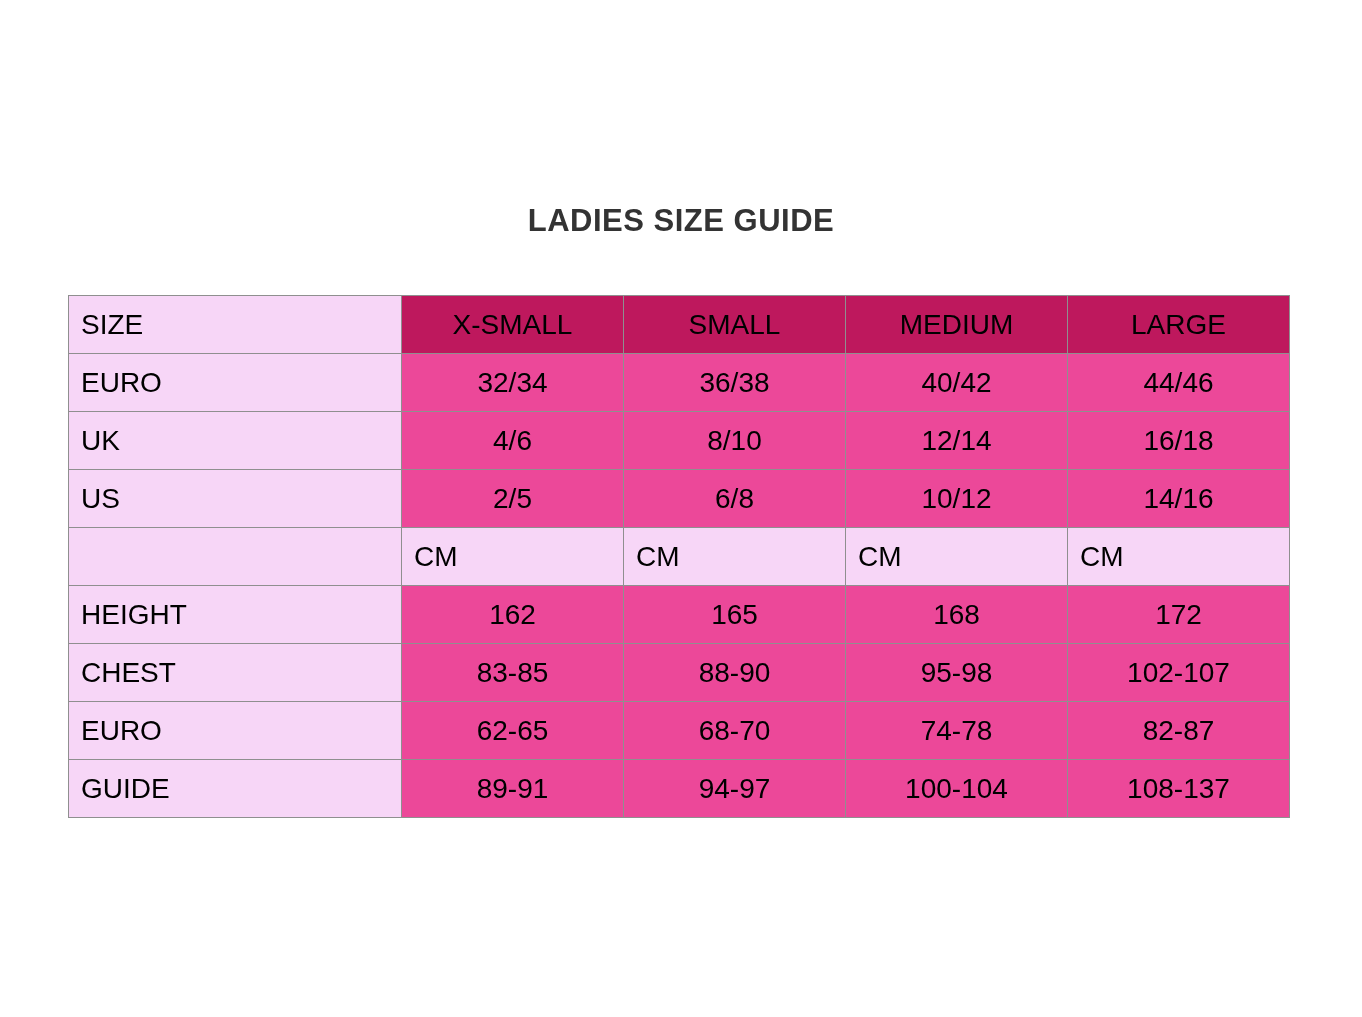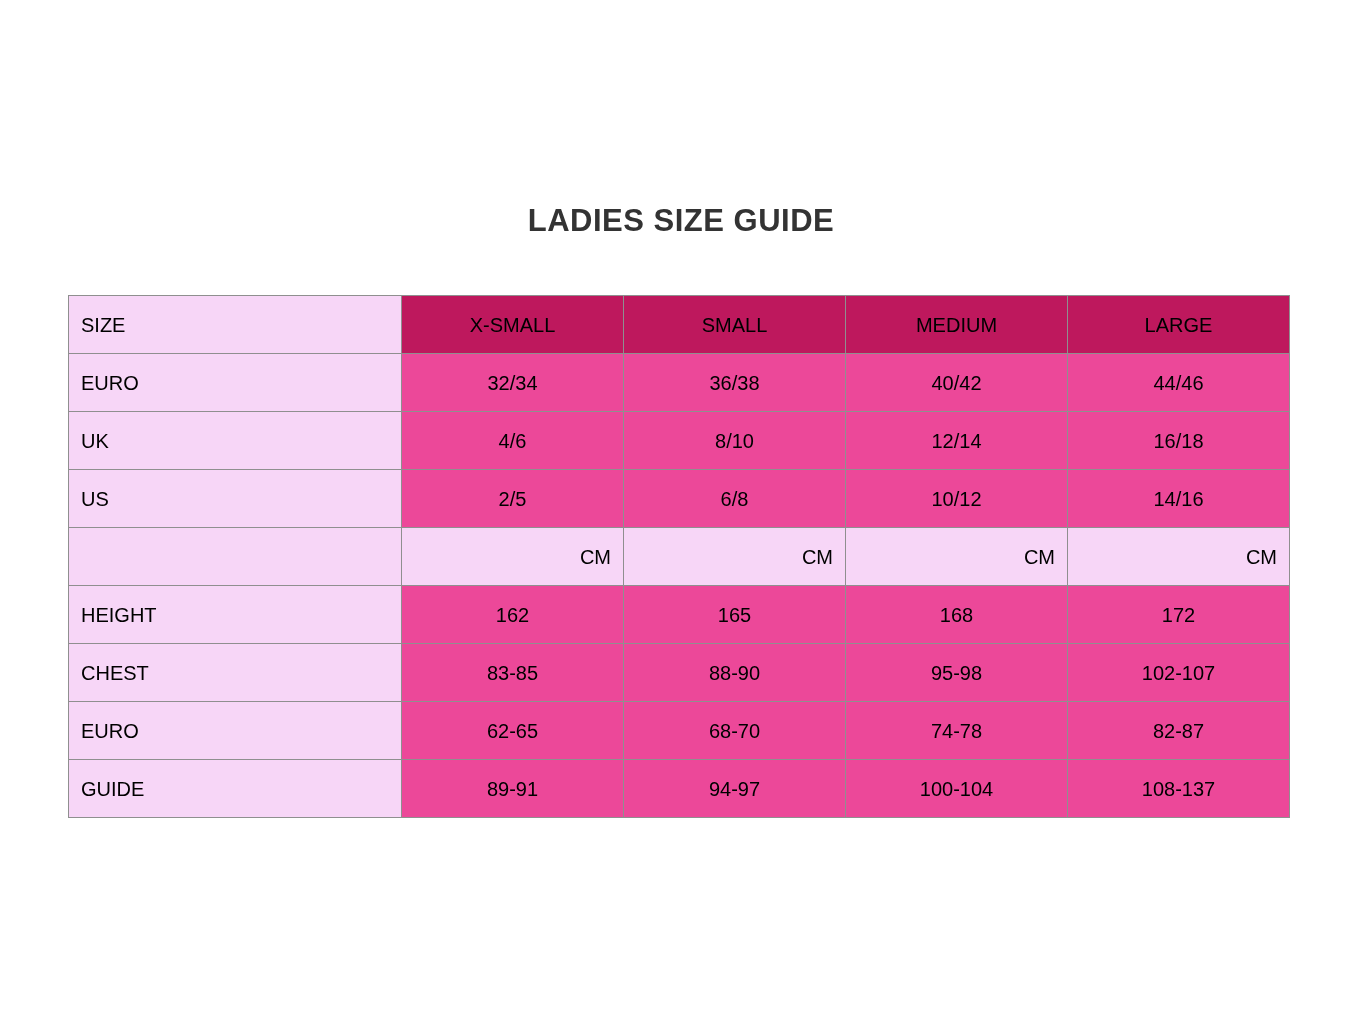--- a/index.html
+++ b/index.html
@@ -41,21 +41,21 @@
     width: 1222px;
   }
   table.size-guide {
     border-collapse: collapse;
     width: 1222px;
     table-layout: fixed;
   }
   table.size-guide td {
     border: 1px solid #8f8f8f;
     height: 58px;
-    font-size: 20px;
+    font-size: 28px;
     color: #000000;
     padding: 0 12px;
     box-sizing: border-box;
     line-height: 1;
   }
   td.label {
     background: #f7d6f7;
     text-align: left;
     width: 333px;
   }
@@ -63,21 +63,21 @@
     background: #ec4899;
     text-align: center;
     width: 222px;
   }
   td.head {
     background: #be185d;
     text-align: center;
   }
   td.unit {
     background: #f7d6f7;
-    text-align: right;
+    text-align: left;
   }
   td.blank {
     background: #f7d6f7;
   }
 </style>
 </head>
 <body>
 
 <div class="page">
 

